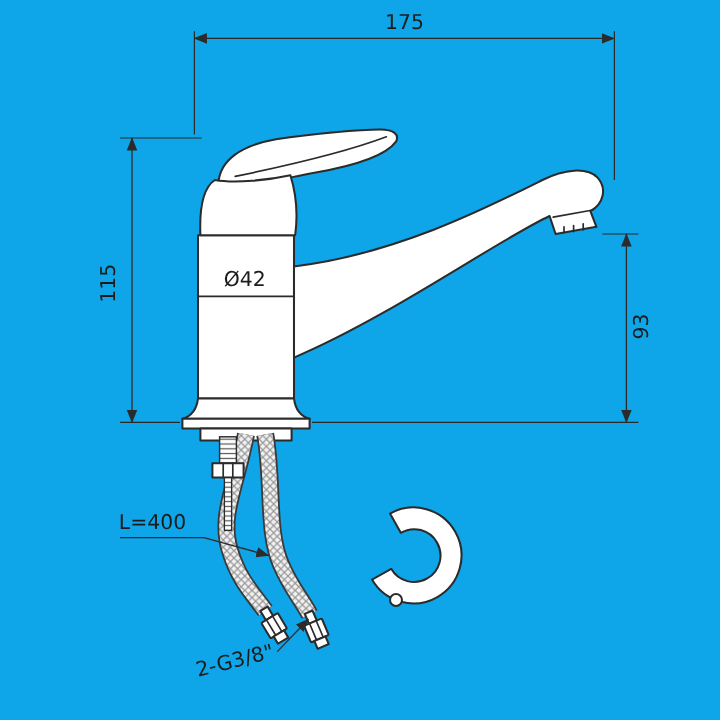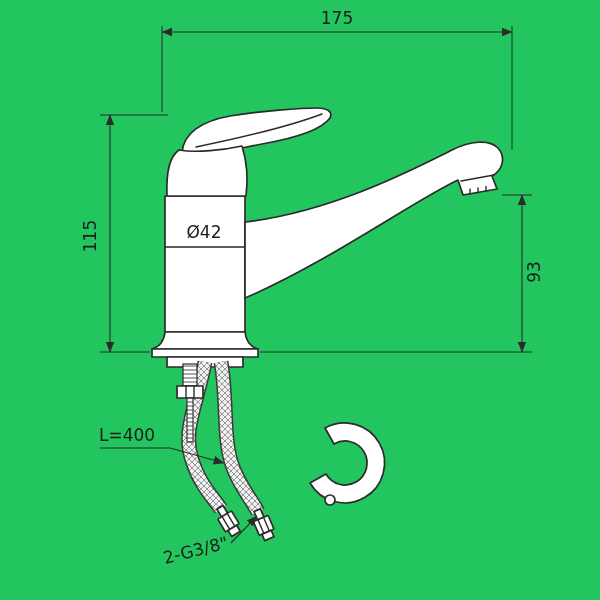--- a/index.html
+++ b/index.html
@@ -1,17 +1,17 @@
 <!DOCTYPE html>
 <html><head>
 <meta charset="utf-8">
 <style>
   html,body{margin:0;padding:0;background:#ffffff;}
   .stage{
-    width:600px;height:600px;background:#22c55e;position:relative;overflow:hidden;
+    width:600px;height:600px;background:#0ea5e9;position:relative;overflow:hidden;
     font-family:"DejaVu Sans","Liberation Sans",sans-serif;
   }
   svg{display:block;}
   svg text{
     font-family:"DejaVu Sans","Liberation Sans",sans-serif;
     font-size:17px;fill:#1c1c1c;
   }
   .obj{fill:#ffffff;stroke:#2b2b2b;stroke-width:1.7;stroke-linejoin:round;stroke-linecap:round;}
   .objline{fill:none;stroke:#2b2b2b;stroke-width:1.4;stroke-linecap:round;}
   .dimline{fill:none;stroke:#2b2b2b;stroke-width:1.1;}

